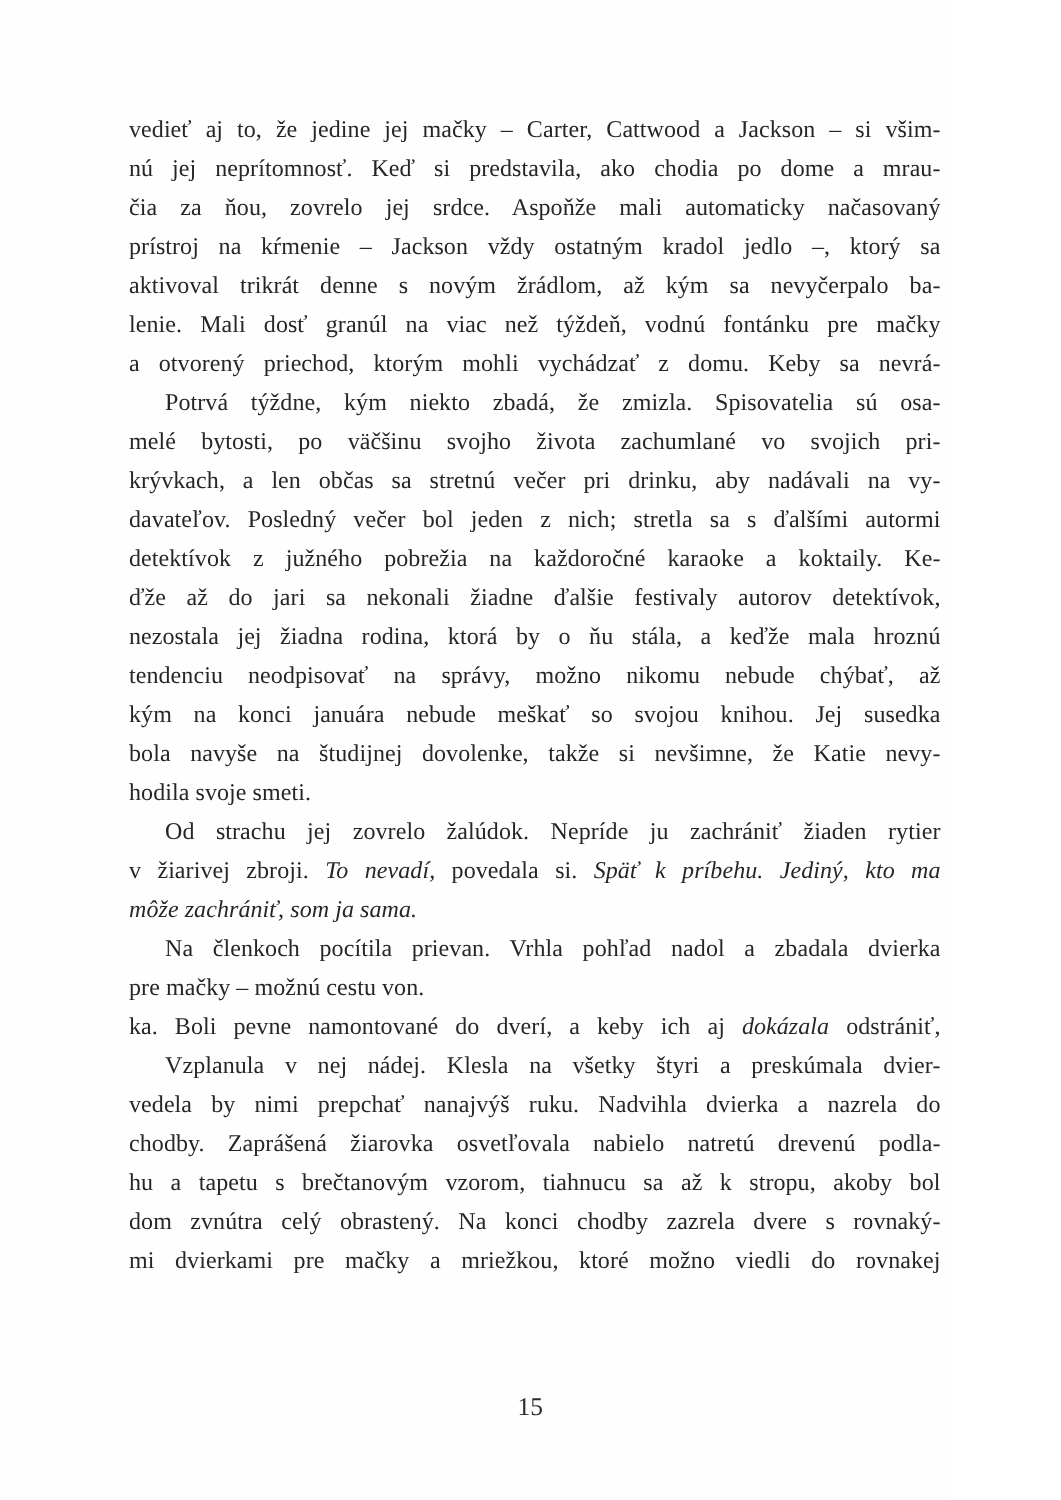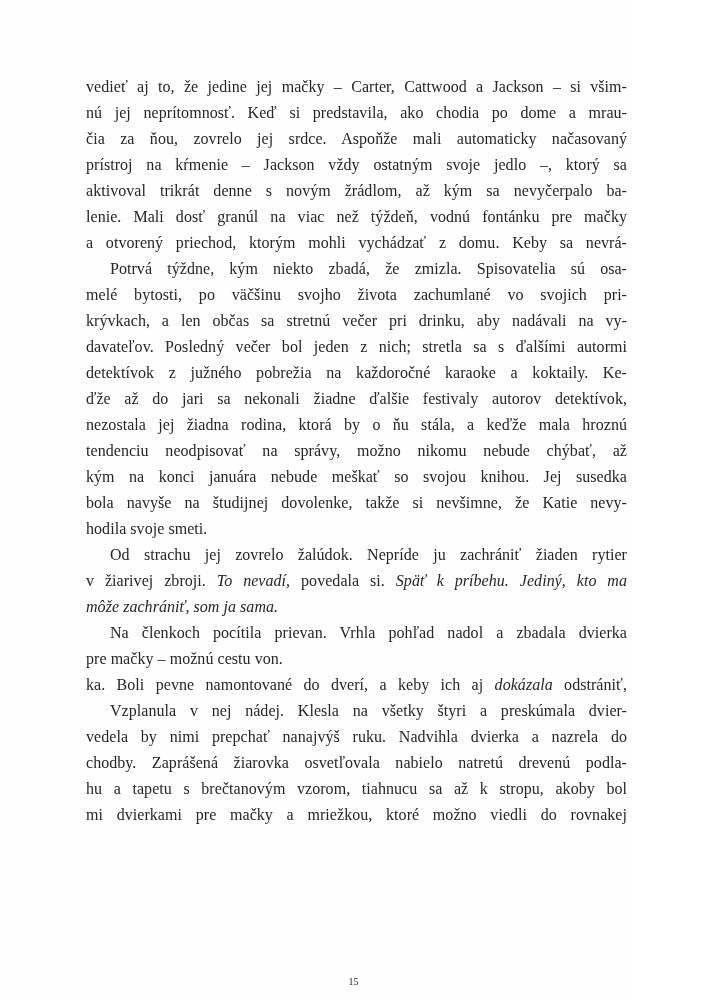--- a/index.html
+++ b/index.html
@@ -37,34 +37,33 @@
   }
   .it {
     font-style: italic;
   }
   .folio {
     position: absolute;
     left: 0;
     top: 928px;
     width: 707px;
     text-align: center;
-    font-size: 10px;
+    font-size: 17px;
     color: #2b2b2b;
-    margin-top: 48px;
   }
 </style>
 </head>
 <body>
 
 <div class="page">
   <div class="text-block" id="text-block">
       <div class="line"><span>vedieť aj to, že jedine jej mačky – Carter, Cattwood a Jackson – si všim-</span></div>
       <div class="line"><span>nú jej neprítomnosť. Keď si predstavila, ako chodia po dome a mrau-</span></div>
       <div class="line"><span>čia za ňou, zovrelo jej srdce. Aspoňže mali automaticky načasovaný</span></div>
-      <div class="line"><span>prístroj na kŕmenie – Jackson vždy ostatným svoje jedlo –, ktorý sa</span></div>
+      <div class="line"><span>prístroj na kŕmenie – Jackson vždy ostatným kradol jedlo –, ktorý sa</span></div>
       <div class="line"><span>aktivoval trikrát denne s novým žrádlom, až kým sa nevyčerpalo ba-</span></div>
       <div class="line"><span>lenie. Mali dosť granúl na viac než týždeň, vodnú fontánku pre mačky</span></div>
       <div class="line"><span>a otvorený priechod, ktorým mohli vychádzať z domu. Keby sa nevrá-</span></div>
       <div class="line indent"><span>Potrvá týždne, kým niekto zbadá, že zmizla. Spisovatelia sú osa-</span></div>
       <div class="line"><span>melé bytosti, po väčšinu svojho života zachumlané vo svojich pri-</span></div>
       <div class="line"><span>krývkach, a len občas sa stretnú večer pri drinku, aby nadávali na vy-</span></div>
       <div class="line"><span>davateľov. Posledný večer bol jeden z nich; stretla sa s ďalšími autormi</span></div>
       <div class="line"><span>detektívok z južného pobrežia na každoročné karaoke a koktaily. Ke-</span></div>
       <div class="line"><span>ďže až do jari sa nekonali žiadne ďalšie festivaly autorov detektívok,</span></div>
       <div class="line"><span>nezostala jej žiadna rodina, ktorá by o ňu stála, a keďže mala hroznú</span></div>
@@ -75,16 +74,17 @@
       <div class="line indent"><span>Od strachu jej zovrelo žalúdok. Nepríde ju zachrániť žiaden rytier</span></div>
       <div class="line"><span>v žiarivej zbroji. </span><span class="it">To nevadí,</span><span> povedala si. </span><span class="it">Späť k príbehu. Jediný, kto ma</span></div>
       <div class="line last"><span class="it">môže zachrániť, som ja sama.</span></div>
       <div class="line indent"><span>Na členkoch pocítila prievan. Vrhla pohľad nadol a zbadala dvierka</span></div>
       <div class="line last"><span>pre mačky – možnú cestu von.</span></div>
       <div class="line"><span>ka. Boli pevne namontované do dverí, a keby ich aj </span><span class="it">dokázala</span><span> odstrániť,</span></div>
       <div class="line indent"><span>Vzplanula v nej nádej. Klesla na všetky štyri a preskúmala dvier-</span></div>
       <div class="line"><span>vedela by nimi prepchať nanajvýš ruku. Nadvihla dvierka a nazrela do</span></div>
       <div class="line"><span>chodby. Zaprášená žiarovka osvetľovala nabielo natretú drevenú podla-</span></div>
       <div class="line"><span>hu a tapetu s brečtanovým vzorom, tiahnucu sa až k stropu, akoby bol</span></div>
+      <div class="line"><span>dom zvnútra celý obrastený. Na konci chodby zazrela dvere s rovnaký-</span></div>
       <div class="line"><span>mi dvierkami pre mačky a mriežkou, ktoré možno viedli do rovnakej</span></div>
     </div>
   <div class="folio">15</div>
 </div>
 
 </body></html>

